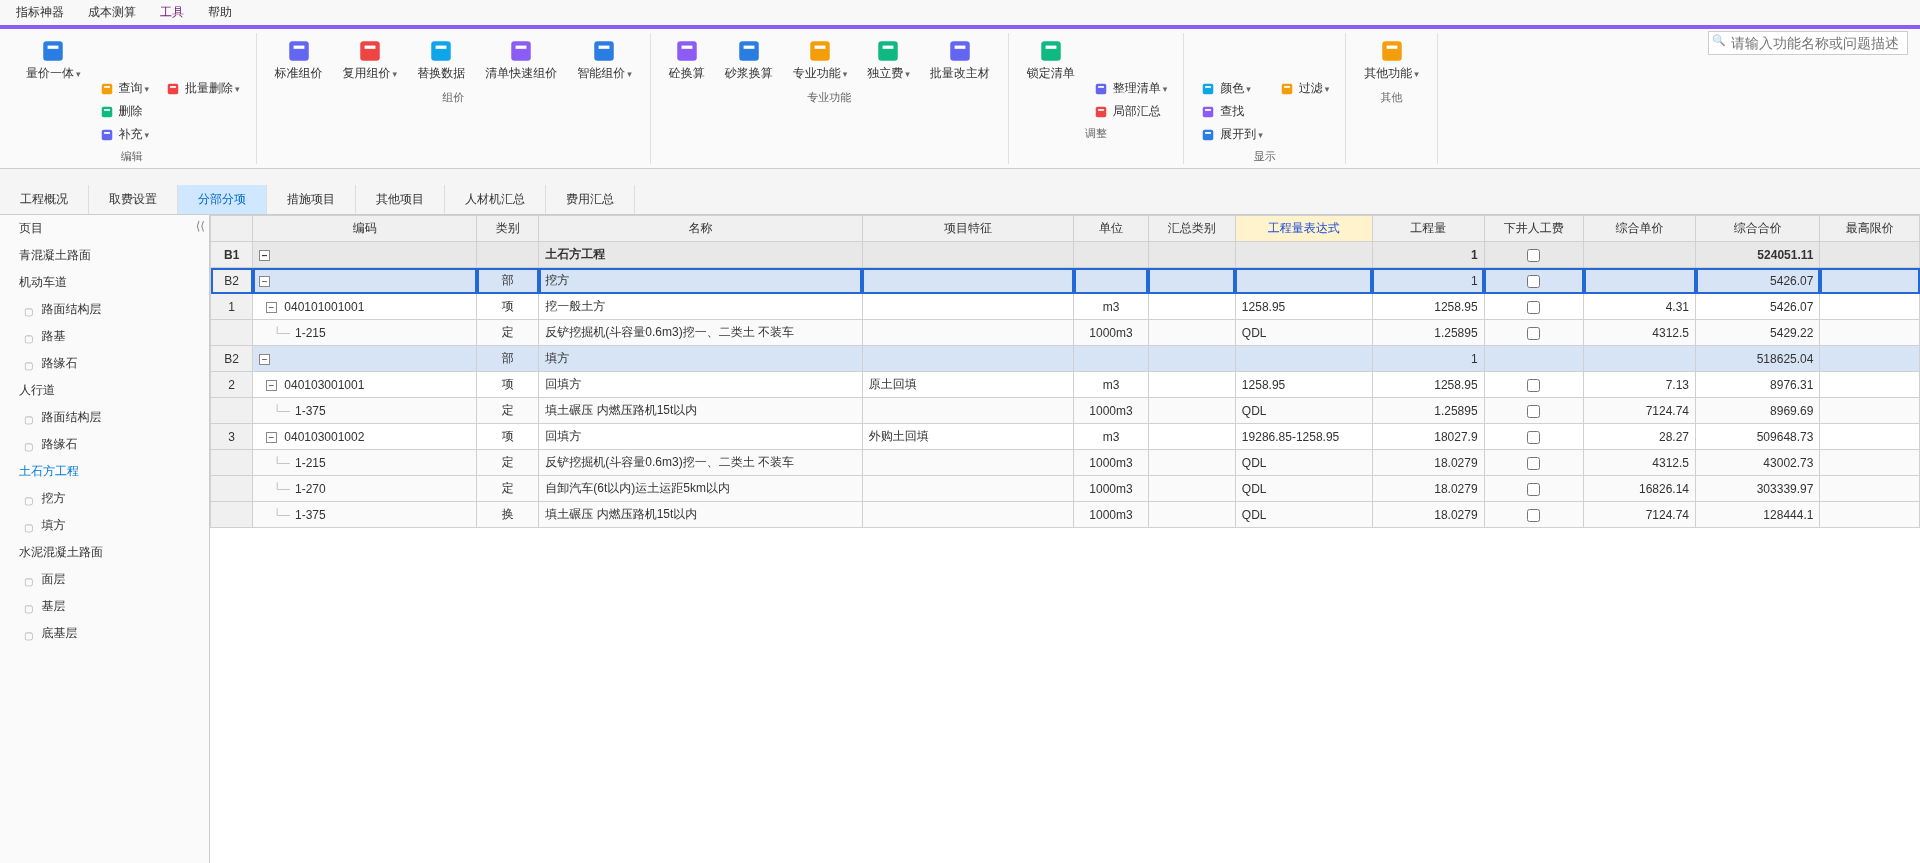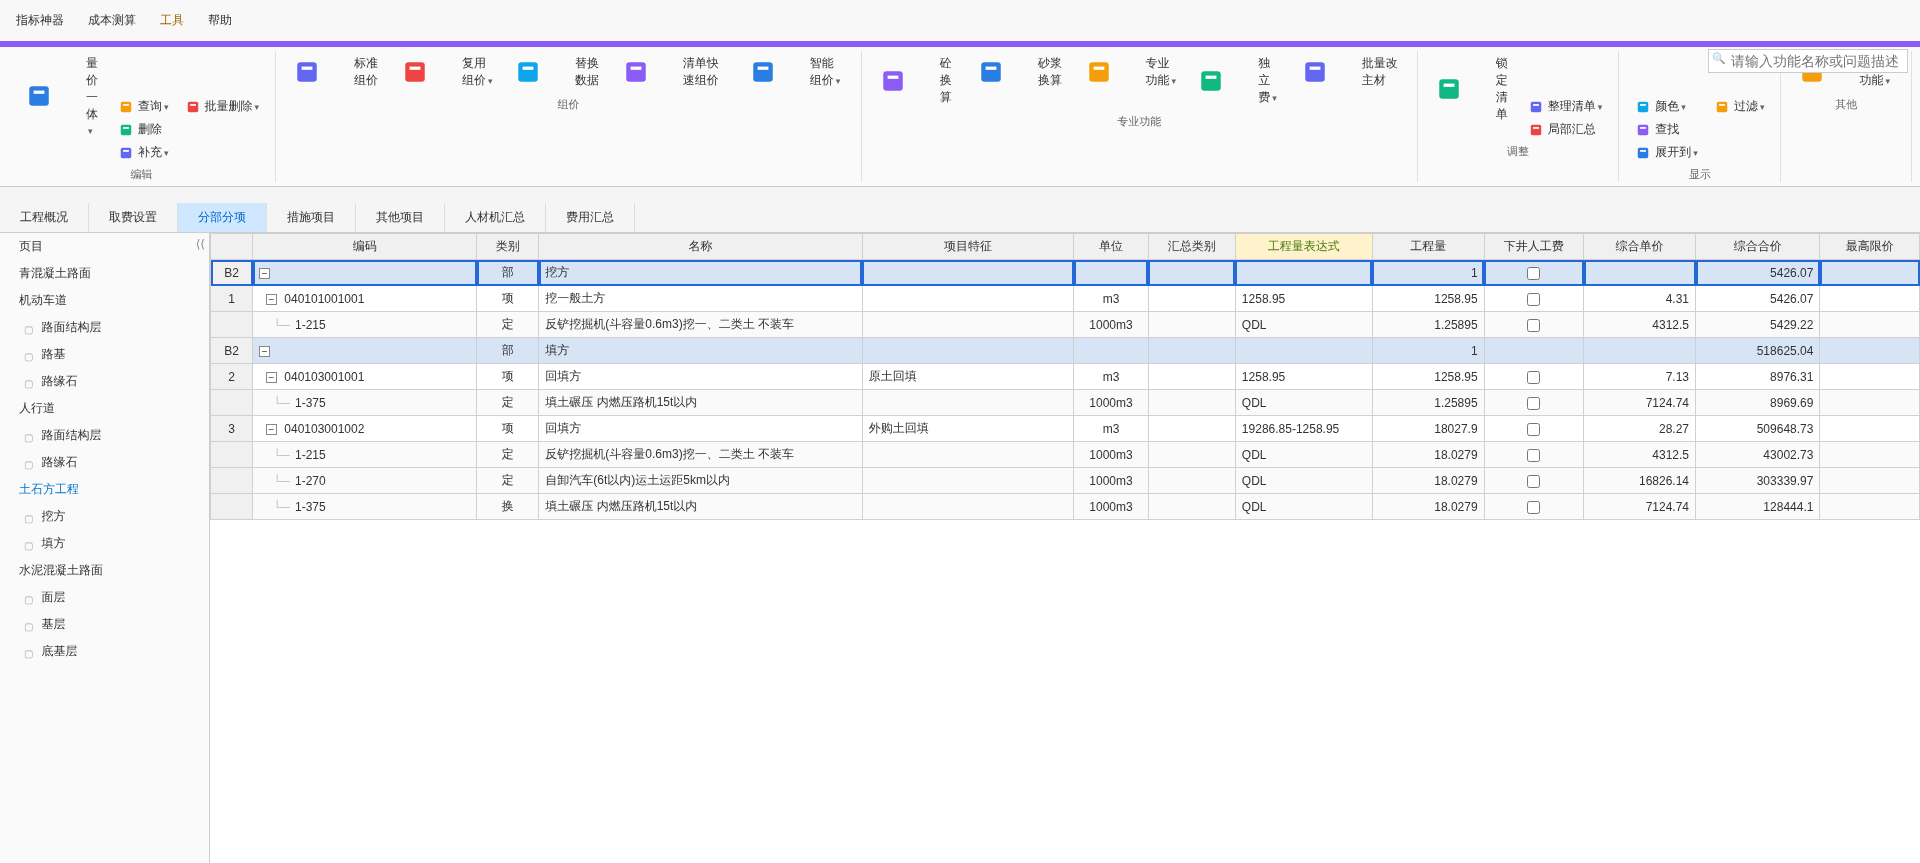--- a/index.html
+++ b/index.html
@@ -1,25 +1,25 @@
 <!DOCTYPE html>
 <html><head>
 <meta charset="utf-8">
 <style>
 * { box-sizing: border-box; margin: 0; padding: 0; }
 body { font-family: "Microsoft YaHei", sans-serif; font-size: 12px; background: #f0f0f0; color: #333; overflow: hidden; }
 
-.menubar { display: flex; gap: 24px; padding: 12px 16px; background: #f8f8f8; border-bottom: 6px solid #8b5cf6; }
+.menubar { display: flex; gap: 24px; padding: 4px 16px; background: #f8f8f8; border-bottom: 4px solid #8b5cf6; }
 .menubar span { color: #333; cursor: pointer; }
-.menubar span.active { color: #a16207; }
+.menubar span.active { color: #701a75; }
 
 .ribbon { display: flex; background: #fafafa; border-bottom: 1px solid #ccc; padding: 4px 8px; position: relative; }
 .ribbon-group { display: flex; flex-direction: column; align-items: center; border-right: 1px solid #e0e0e0; padding: 0 10px; }
 .ribbon-group-items { display: flex; align-items: flex-start; gap: 4px; }
-.ribbon-btn-lg { display: flex; flex-direction: row; align-items: center; padding: 4px 8px; cursor: pointer; min-width: 50px; gap: 34px; }
+.ribbon-btn-lg { display: flex; flex-direction: column; align-items: center; padding: 4px 8px; cursor: pointer; min-width: 50px; }
 .ribbon-btn-sm { display: flex; align-items: center; gap: 4px; padding: 2px 6px; cursor: pointer; white-space: nowrap; }
 .ribbon-col { display: flex; flex-direction: column; gap: 2px; margin-top: 45px; }
 .ribbon-icon { width: 28px; height: 28px; display: flex; align-items: center; justify-content: center; }
 .ribbon-icon-sm { width: 16px; height: 16px; display: inline-flex; align-items: center; justify-content: center; }
 .ribbon-group-label { font-size: 11px; color: #666; margin-top: 4px; }
 .dropdown-arrow::after { content: "▾"; font-size: 9px; margin-left: 2px; color: #666; }
 
 .search-box { position: absolute; right: 12px; top: 2px; }
 .search-box input { width: 200px; padding: 3px 6px 3px 22px; border: 1px solid #ccc; font-size: 14px; }
 .search-box::before { content: "🔍"; position: absolute; left: 4px; top: 3px; font-size: 11px; opacity: .6; }
@@ -34,21 +34,21 @@
 .tree-item { padding: 5px 8px; cursor: pointer; display: flex; align-items: center; gap: 4px; }
 .tree-item.level1 { padding-left: 19px; }
 .tree-item.level2 { padding-left: 24px; align-items: flex-end; }
 .tree-item.active { color: #0078d4; }
 .doc-icon::before { content: "▢"; color: #aaa; font-size: 10px; margin-right: 4px; }
 
 .grid-area { flex: 1; overflow: auto; background: #fff; }
 table.grid { border-collapse: collapse; width: 100%; table-layout: fixed; }
 table.grid th, table.grid td { border: 1px solid #d0d0d0; padding: 3px 6px; font-size: 12px; text-align: left; height: 26px; overflow: hidden; white-space: nowrap; }
 table.grid th { background: #f0f0f0; font-weight: normal; text-align: center; position: sticky; top: 0; }
-table.grid th.active-col { background: #fff3cd; color: #4d7c0f; }
+table.grid th.active-col { background: #fff3cd; color: #1d4ed8; }
 .rowhead { background: #f0f0f0; text-align: center !important; width: 32px; }
 .row-b1 { background: #e8e8e8; font-weight: bold; }
 .row-b2 { background: #d6e4f5; }
 .row-b2.selected td { outline: 2px solid #2468d8; outline-offset: -2px; }
 .row-item { background: #fff; }
 .row-quota { background: #fafafa; }
 .num { text-align: right !important; }
 .ctr { text-align: center !important; }
 .collapse-box { display: inline-block; width: 11px; height: 11px; border: 1px solid #888; text-align: center; line-height: 9px; font-size: 10px; margin-right: 4px; cursor: pointer; background: #fff; }
 .tree-line { color: #bbb; margin-right: 2px; }
@@ -419,20 +419,35 @@
             <th>汇总类别</th>
             <th class="active-col">工程量表达式</th>
             <th>工程量</th>
             <th>下井人工费</th>
             <th>综合单价</th>
             <th>综合合价</th>
             <th>最高限价</th>
           </tr>
         </thead>
       <tbody>
+          <tr class="row-b1">
+            <td class="rowhead">B1</td>
+            <td><span class="collapse-box">−</span></td>
+            <td class="ctr"></td>
+            <td>土石方工程</td>
+            <td></td>
+            <td class="ctr"></td>
+            <td></td>
+            <td></td>
+            <td class="num">1</td>
+            <td class="ctr"><input type="checkbox" style=""></td>
+            <td class="num"></td>
+            <td class="num">524051.11</td>
+            <td></td>
+          </tr>
           <tr class="row-b2 selected">
             <td class="rowhead">B2</td>
             <td><span class="collapse-box">−</span></td>
             <td class="ctr">部</td>
             <td>挖方</td>
             <td></td>
             <td class="ctr"></td>
             <td></td>
             <td></td>
             <td class="num">1</td>

